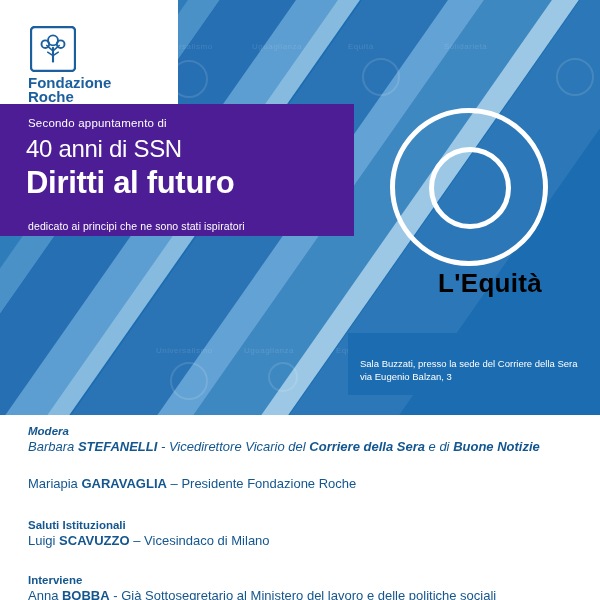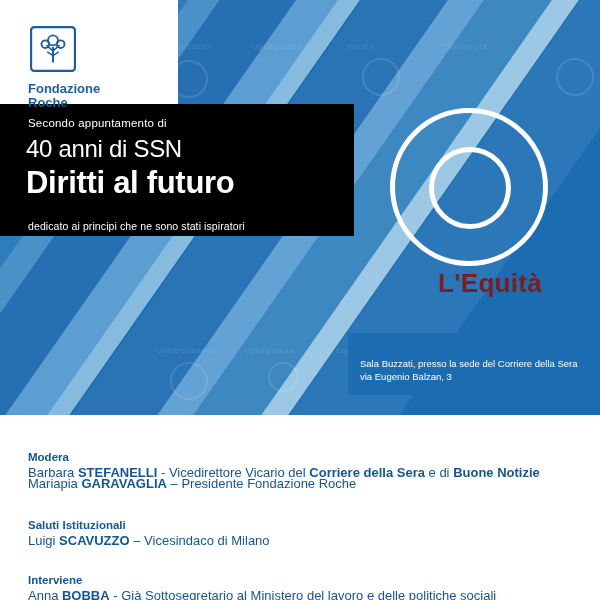--- a/index.html
+++ b/index.html
@@ -72,23 +72,22 @@
     top: 26px;
     width: 130px;
     z-index: 6;
   }
   .logo .mark {
     width: 46px;
     height: 46px;
     margin-left: 2px;
   }
   .logo .name {
-    margin-top: 6px;
     color: #1b5f9e;
-    font-size: 13px;
+    font-size: 15px;
     font-weight: bold;
     line-height: 14px;
   }
 
   
   .topwhite {
     position: absolute;
     left: 0;
     top: 0;
     width: 178px;
@@ -97,21 +96,21 @@
     z-index: 4;
   }
 
   
   .titleblock {
     position: absolute;
     left: 0;
     top: 104px;
     width: 354px;
     height: 132px;
-    background: #000000;
+    background: #4c1d95;
     z-index: 5;
     padding: 10px 4px 0 26px;
     box-sizing: border-box;
     color: #ffffff;
   }
   .kicker {
     font-size: 11.5px;
     letter-spacing: 0.2px;
     margin: 3px 0 2px 2px;
   }
@@ -154,21 +153,21 @@
     height: 72px;
     border: 5px solid #ffffff;
     border-radius: 50%;
   }
 
   
   .equita {
     position: absolute;
     right: 58px;
     top: 268px;
-    color: #7f1d1d;
+    color: #000000;
     font-size: 26px;
     font-weight: bold;
     letter-spacing: 0.3px;
     z-index: 7;
   }
 
   
   .datebox {
     position: absolute;
     left: 348px;
@@ -211,21 +210,21 @@
     font-weight: bold;
     color: #14568f;
     margin-bottom: 2px;
   }
   .sec .person {
     font-size: 13px;
     color: #14568f;
     line-height: 15px;
   }
   .b { font-weight: bold; }
-  .sec2 { top: 36px; }
+  .sec2 { top: 10px; font-style: italic; }
   .sec3 { top: 61px; }
   .sec4 { top: 104px; }
   .sec5 { top: 159px; }
 </style>
 </head>
 <body>
 
 <div class="poster">
 
   <div class="band">

